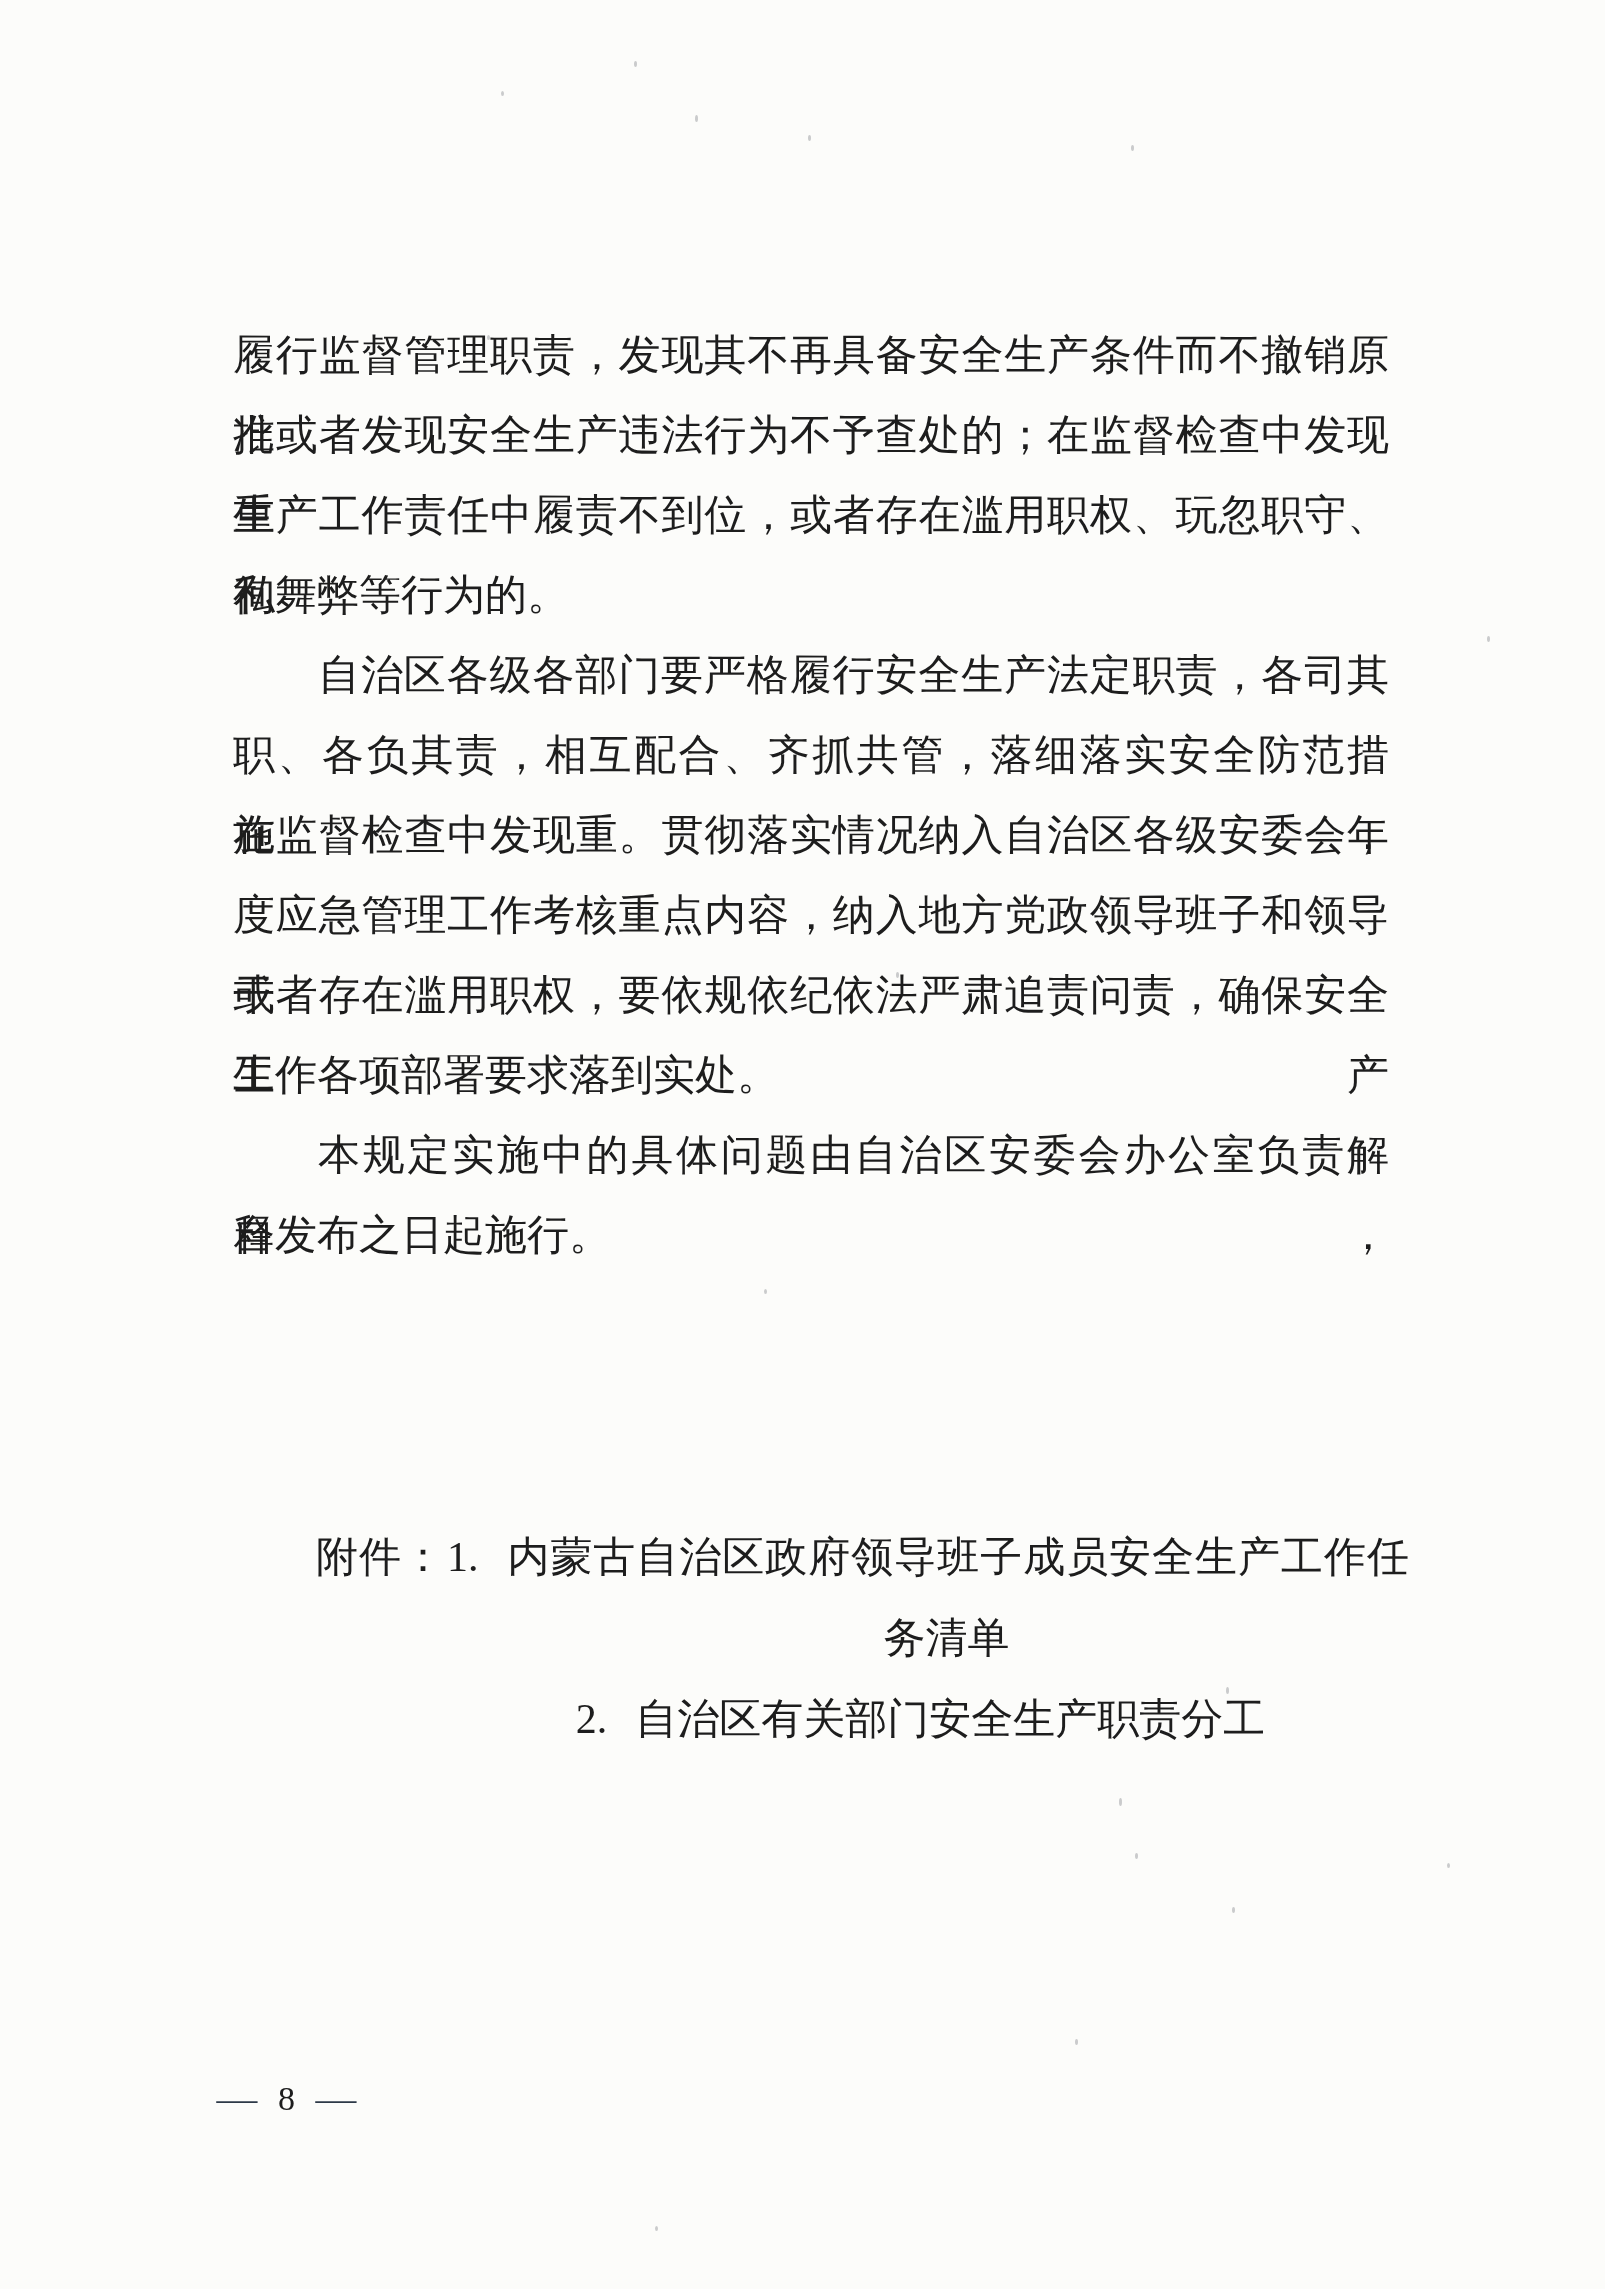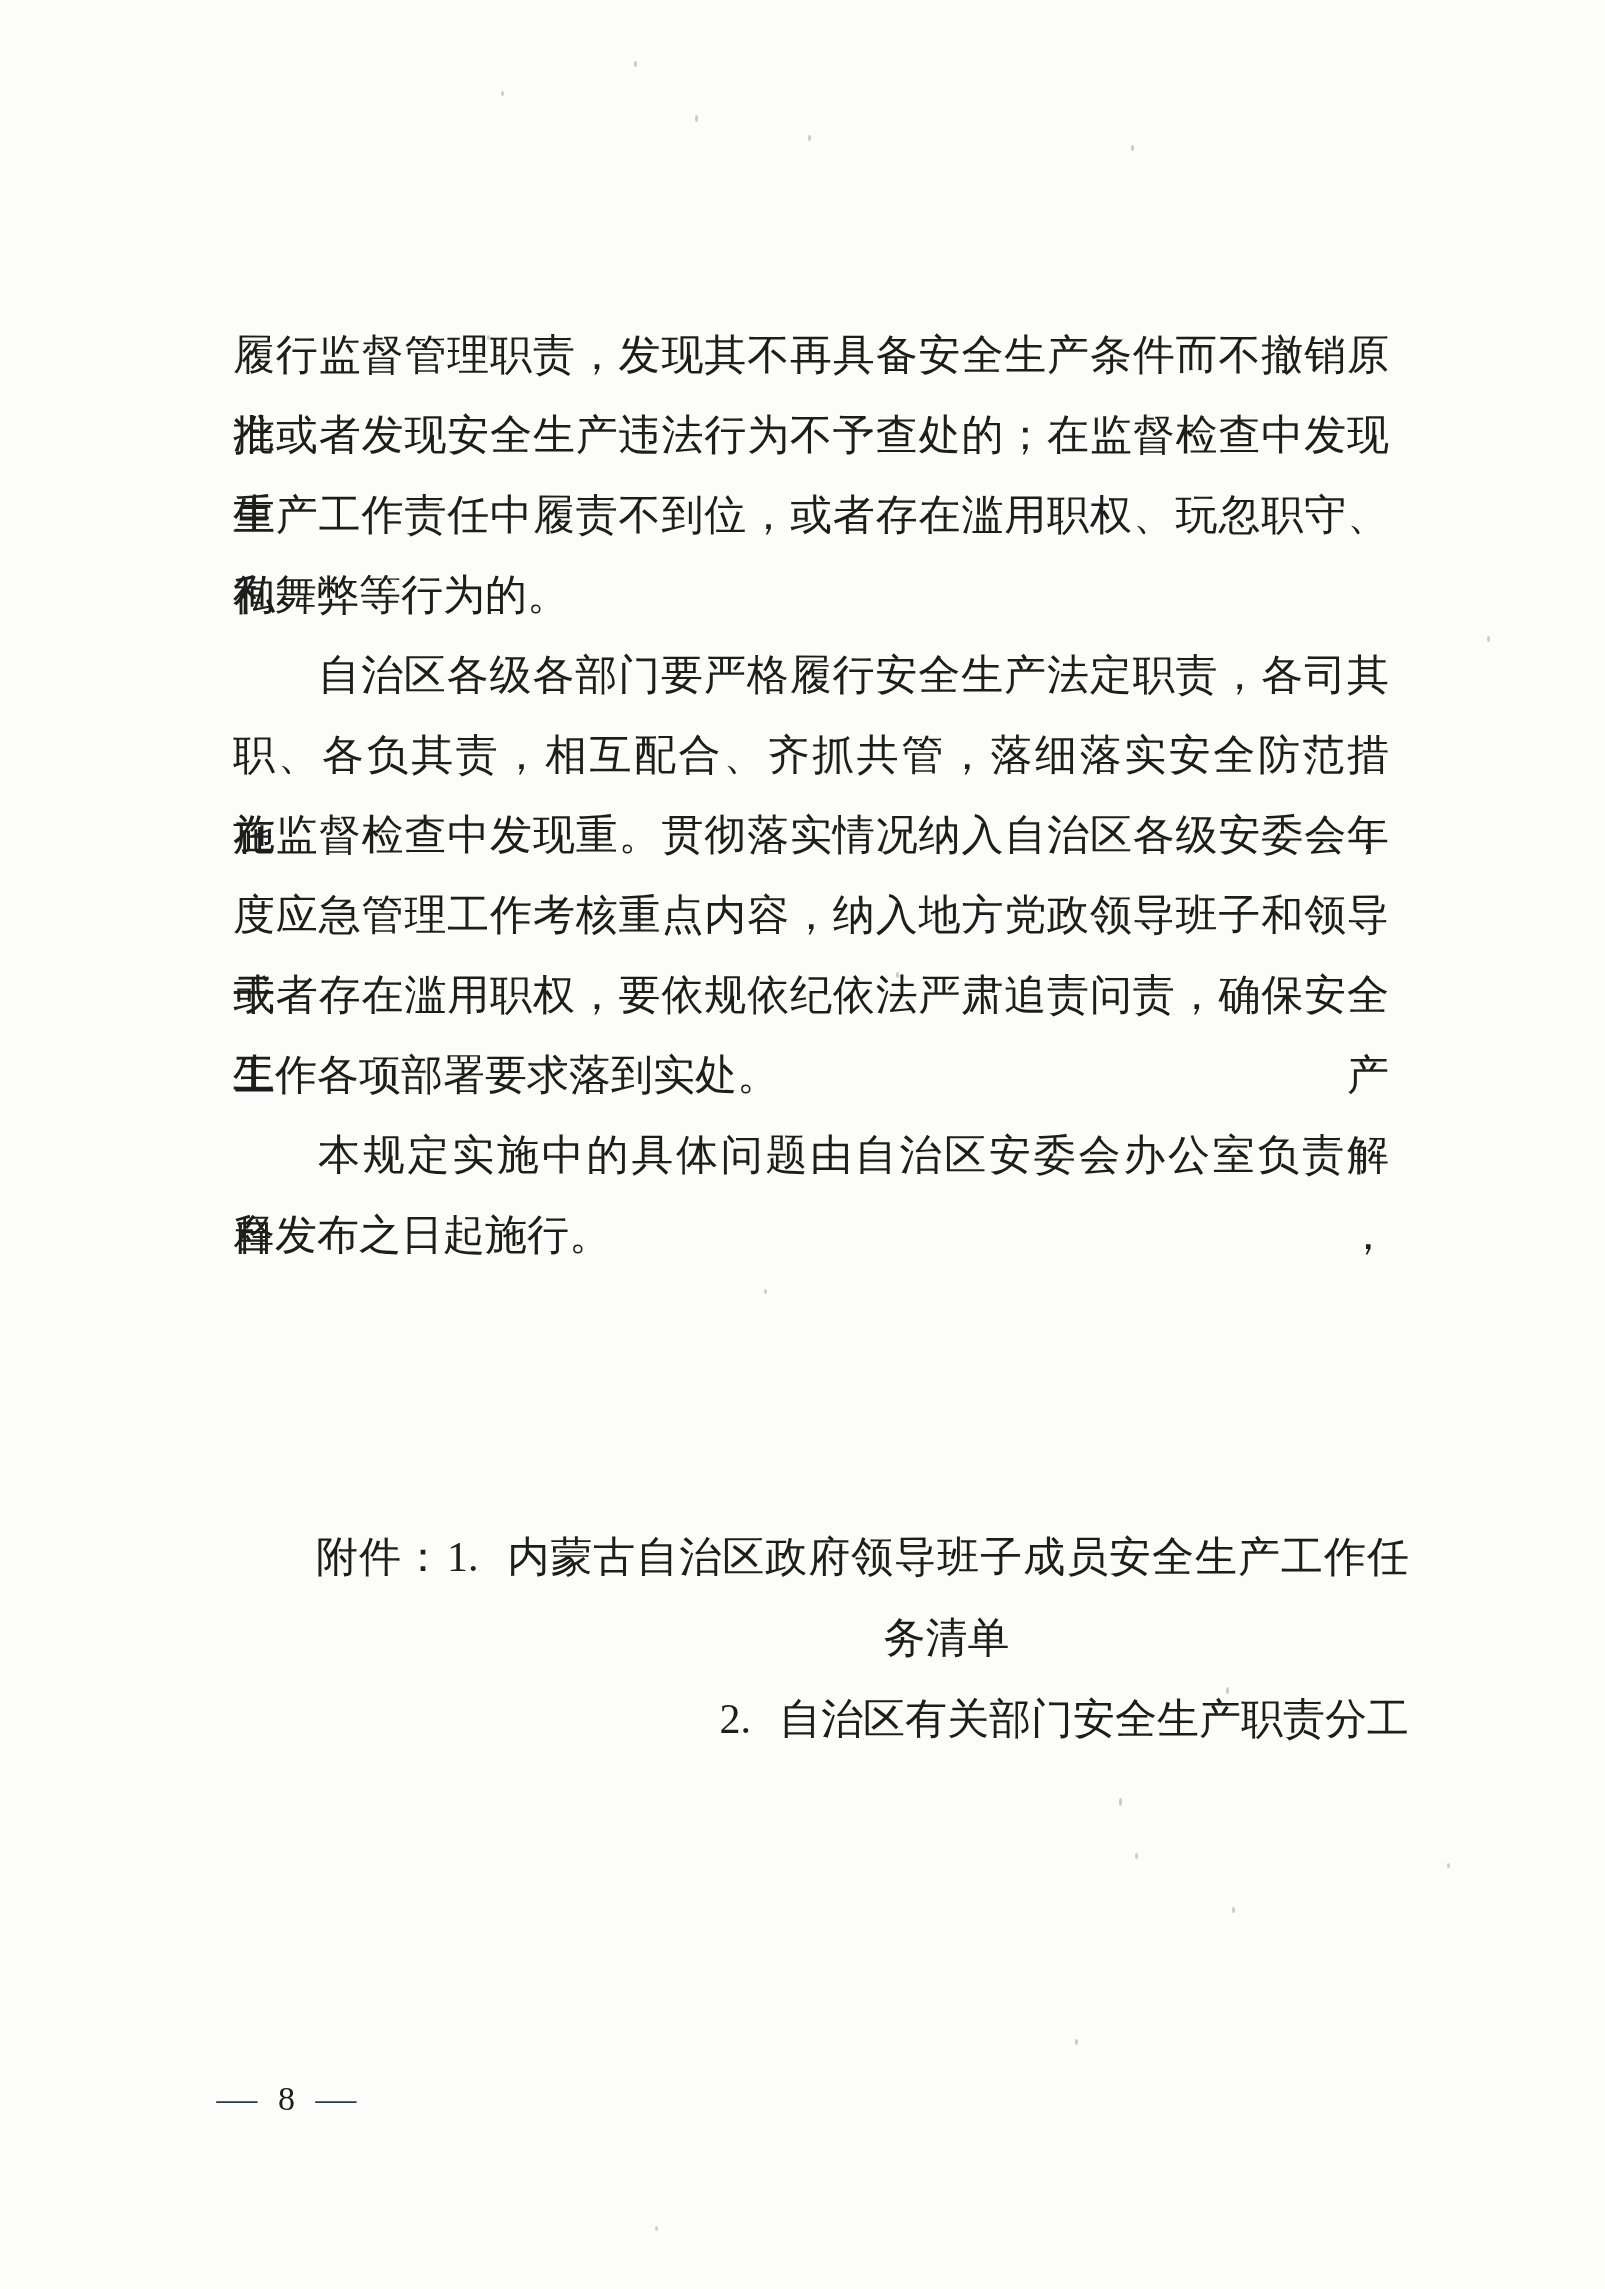--- a/index.html
+++ b/index.html
@@ -48,21 +48,21 @@
     font-size: 42px;
     line-height: 81px;
   }
   .att-line { height: 81px; }
   .att-first {
     text-align: justify;
     text-align-last: justify;
     text-justify: inter-character;
   }
   .att-cont { padding-left: 168px; text-align: center; }
-  .att-item2 { padding-left: 116px; text-align: right; }
+  .att-item2 { padding-left: 116px; text-align: center; }
   .att-num { margin-right: 28px; }
   .att-label { margin-right: 2px; }
 
   
   .footer {
     position: absolute;
     left: 220px;
     top: 2077px;
     font-size: 34px;
     line-height: 44px;

